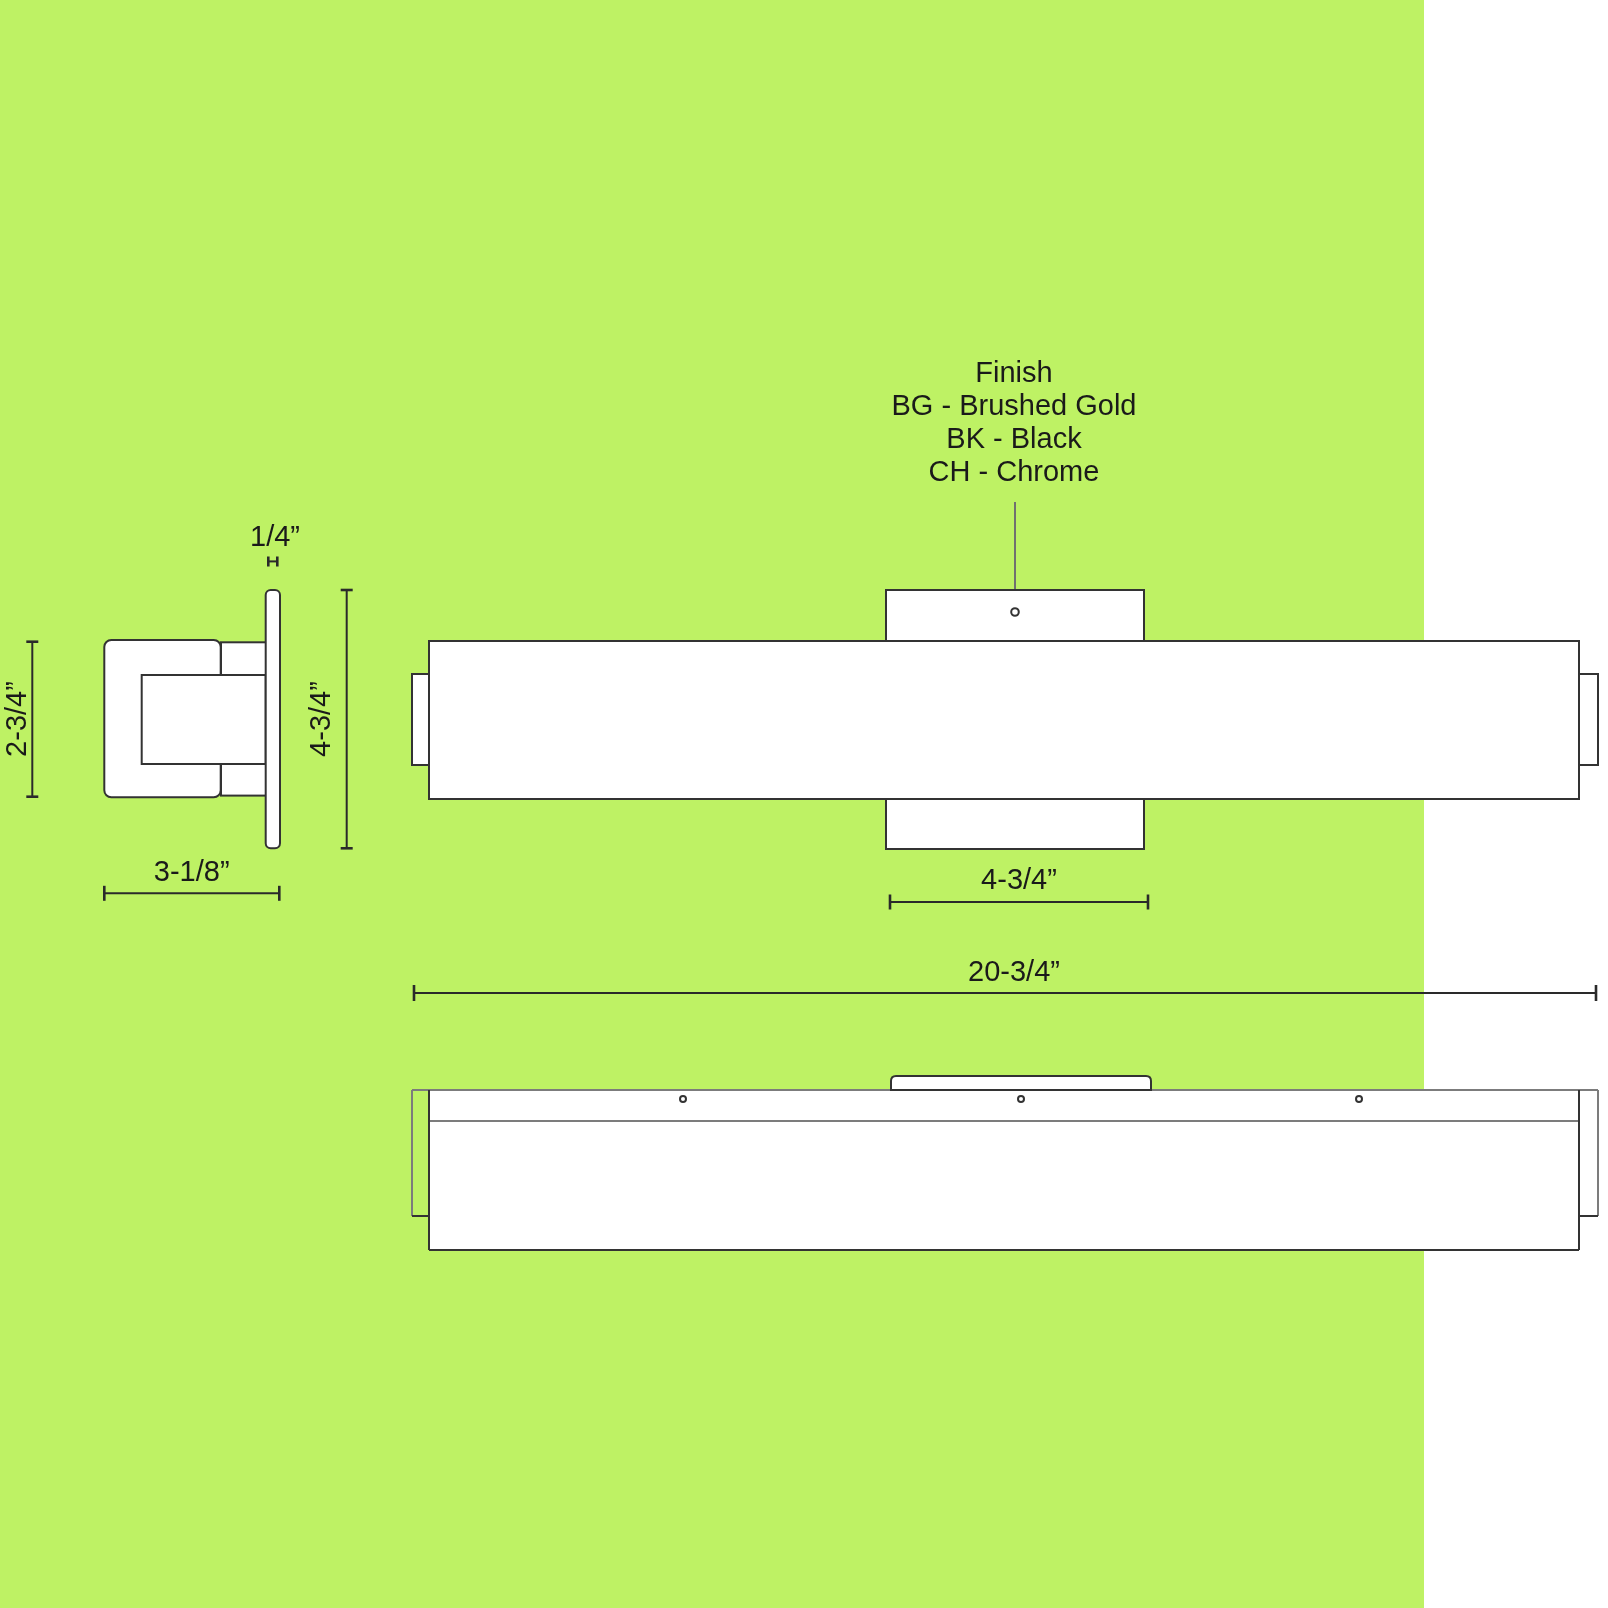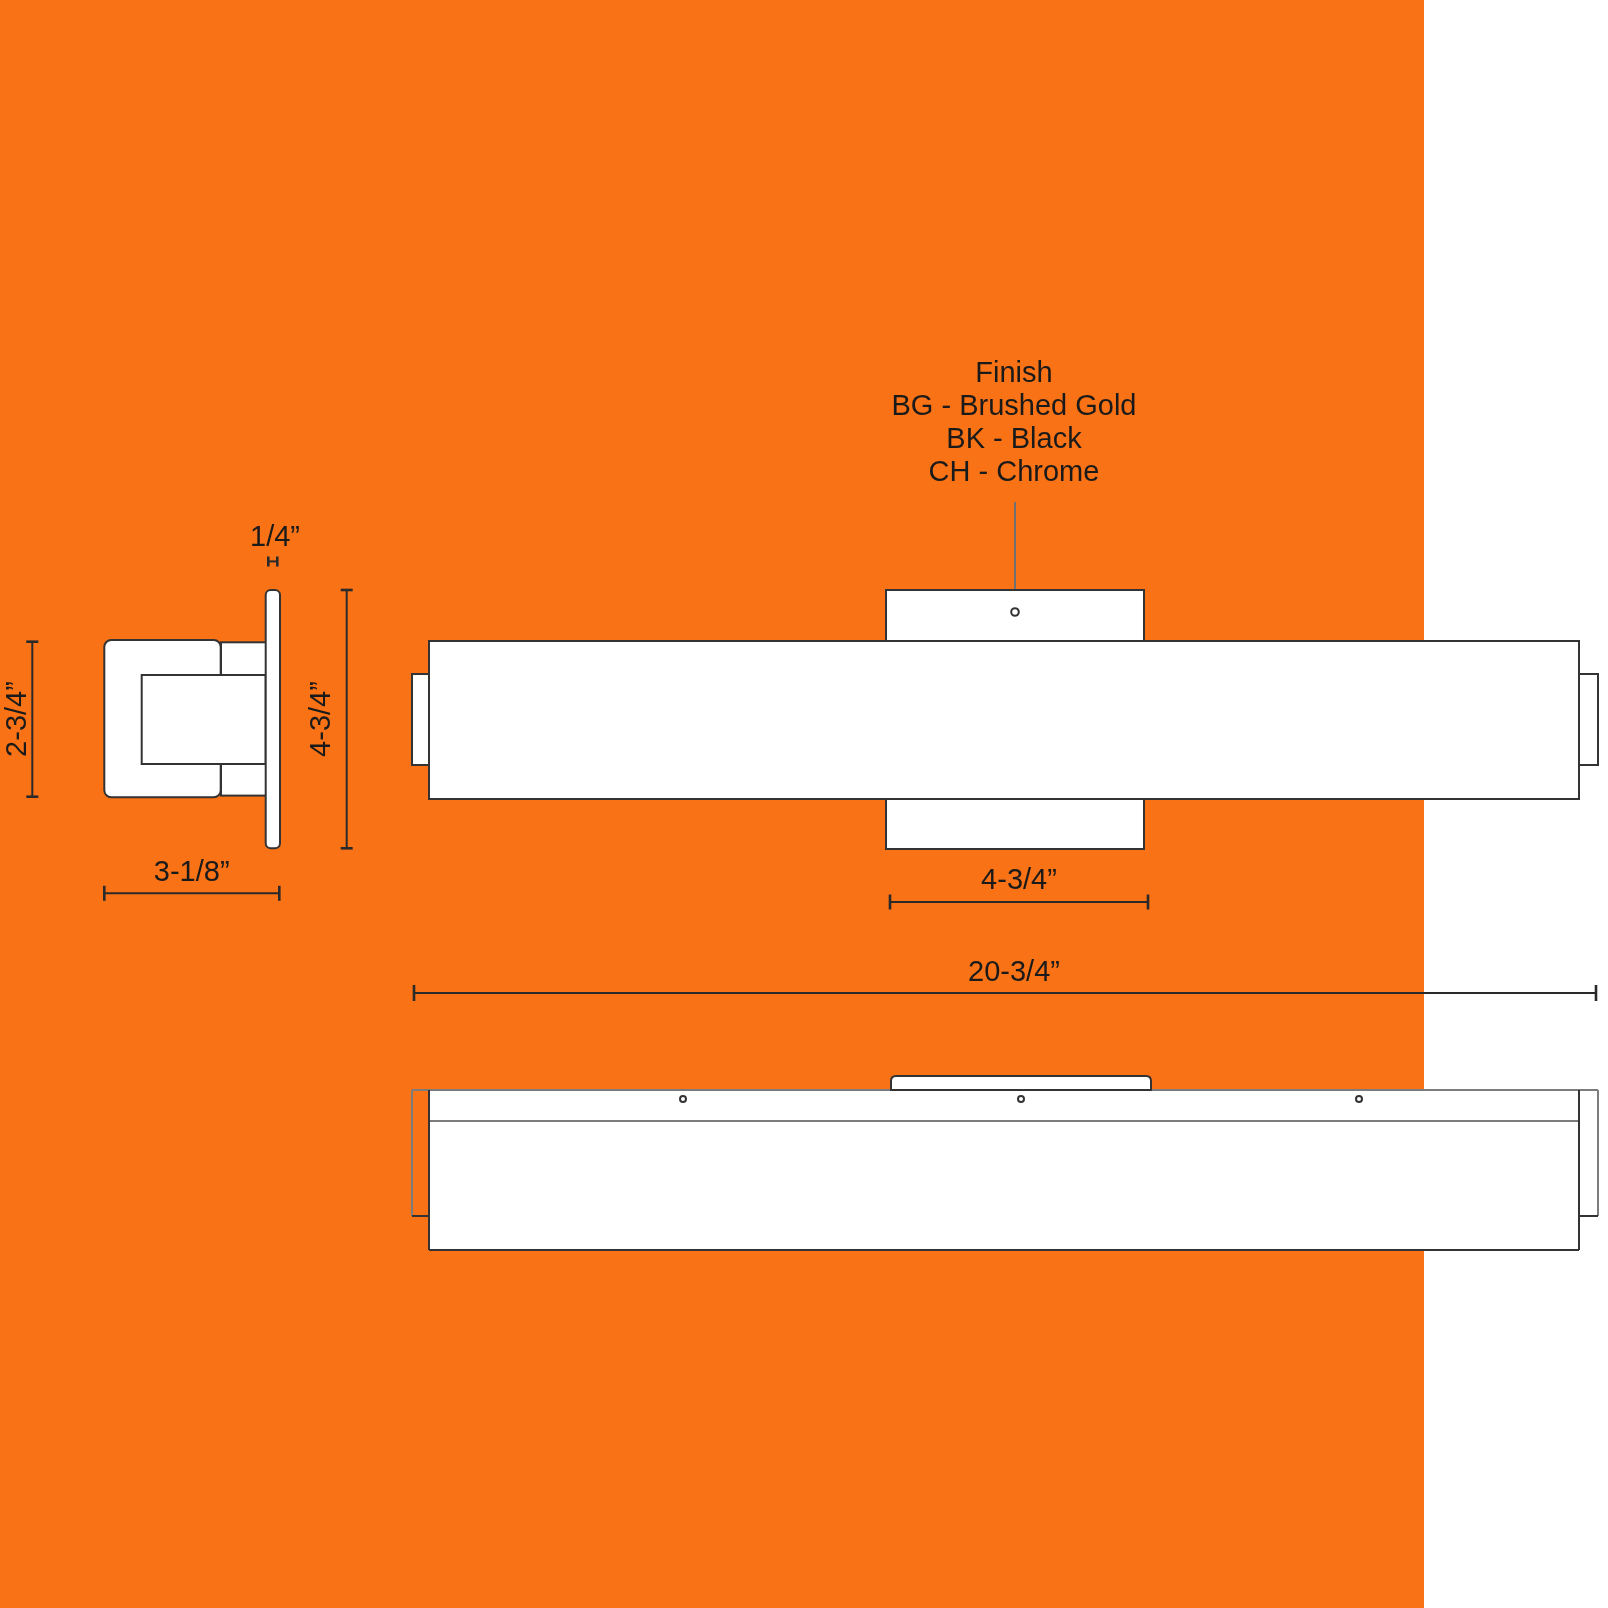--- a/index.html
+++ b/index.html
@@ -1,16 +1,16 @@
 <!DOCTYPE html>
 <html><head>
 <meta charset="utf-8">
 <style>
   html,body{margin:0;padding:0;background:#ffffff;}
-  .page{width:1424px;height:1608px;position:relative;background:#f97316;}
+  .page{width:1424px;height:1608px;position:relative;background:#bef264;}
   svg{display:block;}
   text{font-family:"Liberation Sans",sans-serif;fill:#1a1a1a;}
   .dimtxt{font-size:29px;}
   .notetxt{font-size:29px;}
   .obj{stroke:#333333;stroke-width:2;fill:none;}
   .objf{stroke:#333333;stroke-width:2;fill:#ffffff;}
   .lite{stroke:#7c7c7c;stroke-width:2;fill:none;}
   .dim{stroke:#2a2a2a;stroke-width:2;fill:none;}
   .tick{stroke:#2a2a2a;stroke-width:2.6;fill:none;}
   .leader{stroke:#707070;stroke-width:2;fill:none;}

